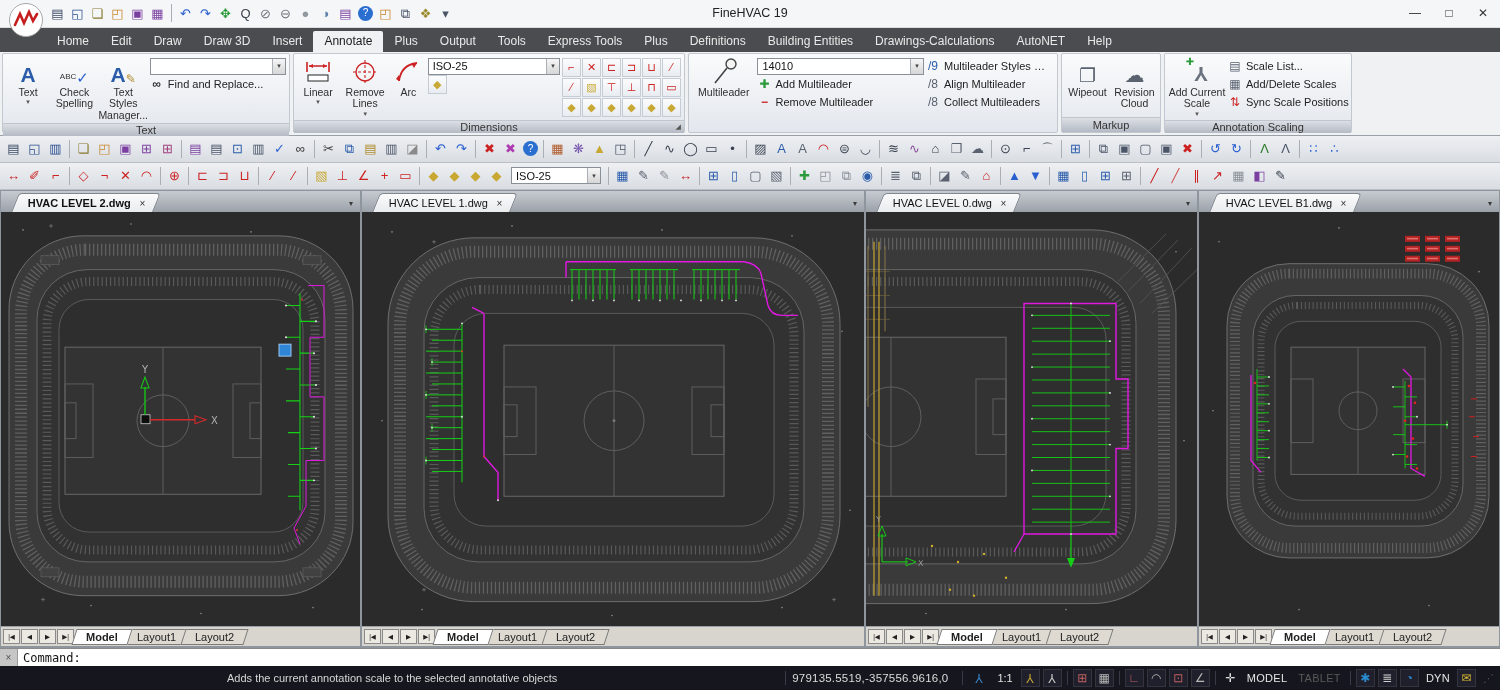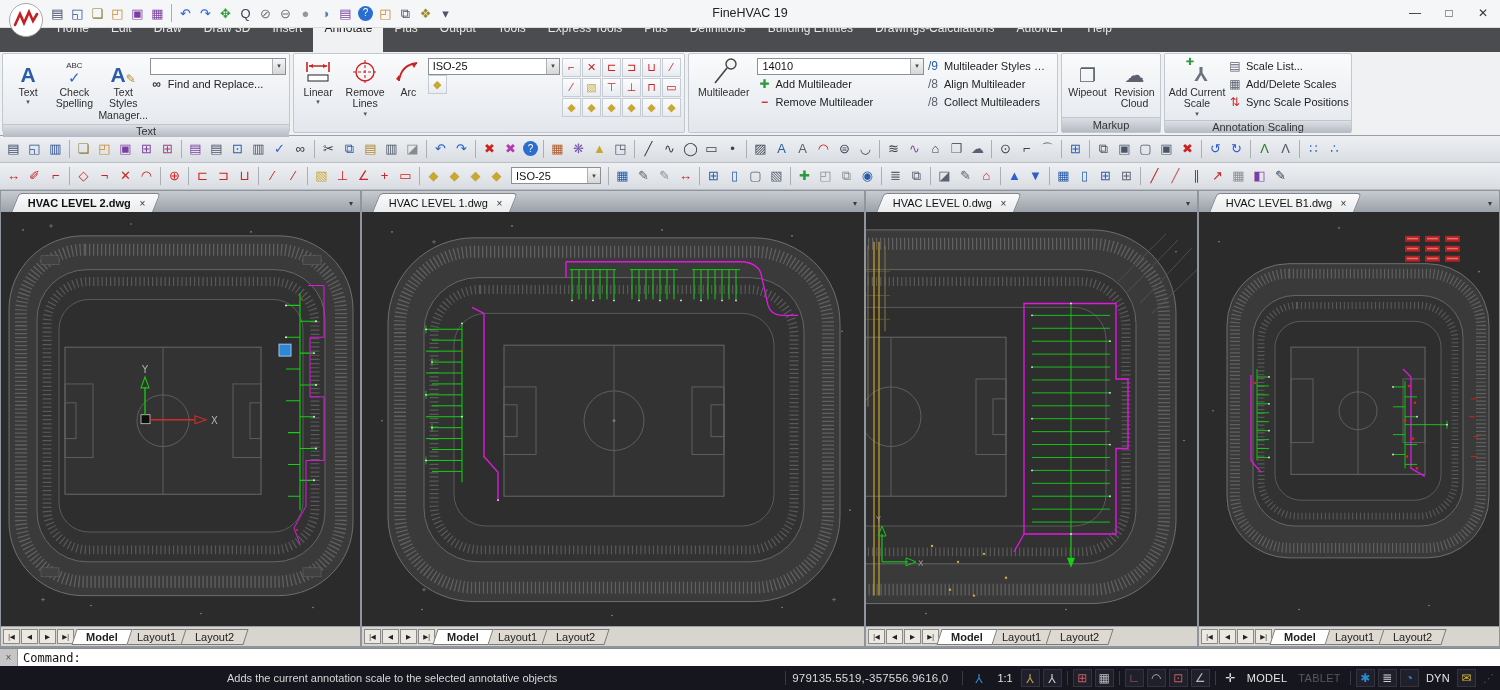--- a/index.html
+++ b/index.html
@@ -10,41 +10,41 @@
   .titlebar { height:28px; background:#f5f6f7; display:flex; align-items:center; position:relative; border-bottom:1px solid #dcdcdc; }
   .logo { position:absolute; top:2px; left:8px; z-index:10; }
   .qat { display:flex; align-items:center; margin-left:48px; gap:1px; }
   .qat .tbi { width:19px; height:19px; font-size:13px; }
   .apptitle { position:absolute; left:0; right:0; text-align:center; font-size:12.5px; color:#222; pointer-events:none; }
   .winctl { margin-left:auto; display:flex; }
   .winbtn { width:34px; height:24px; display:flex; align-items:center; justify-content:center; font-size:12px; color:#333; }
 
   
   .tabrow { height:24px; background:#4a4c4f; display:flex; align-items:flex-end; padding-left:46px; }
-  .rtab { padding:3px 11px 17px; font-size:12px; color:#e9e9e9; white-space:nowrap; }
+  .rtab { padding:3px 11px 4px; font-size:12px; color:#e9e9e9; white-space:nowrap; }
   .rtab.active { background:#f0f1f3; color:#1a1a1a; border-radius:2px 2px 0 0; }
 
   
   .ribbon { height:84px; background:#f0f1f3; border-bottom:1px solid #9aa0a8; display:flex; gap:3px; padding:1px 2px 2px; }
   .rgroup { background:linear-gradient(#fafbfc,#e3e7ed); border:1px solid #c2c8d0; border-radius:2px; display:flex; flex-direction:column; flex:none; }
   .rbody { flex:1; display:flex; padding:2px 3px; gap:2px; }
   .rfoot { height:15px; background:linear-gradient(#dcdfe4,#b4bac4); border-top:1px solid #c0c6ce; font-size:11px; color:#333; display:flex; align-items:center; justify-content:center; position:relative; }
   .launcher { position:absolute; right:3px; bottom:2px; font-size:7px; color:#555; }
   .bigbtn { width:52px; display:flex; flex-direction:column; align-items:center; font-size:10.5px; color:#2e2e2e; text-align:center; line-height:1.1; overflow:hidden; }
   .bicon { height:28px; display:flex; align-items:flex-end; justify-content:center; font-size:21px; line-height:1; margin:1px 0 2px; }
   .caret { font-size:7px; color:#555; }
   .rcol { display:flex; flex-direction:column; gap:1px; padding-top:2px; }
   .combo { height:17px; background:#fff; border:1px solid #8a9098; display:flex; align-items:center; font-size:11px; color:#111; }
   .combo .cval { flex:1; padding:0 4px; white-space:nowrap; overflow:hidden; }
   .combo .cbtn { width:13px; height:100%; background:linear-gradient(#f6f6f6,#d6d6d6); border-left:1px solid #aab0b6; display:flex; align-items:center; justify-content:center; font-size:7px; color:#444; }
   .srow { display:flex; align-items:center; gap:4px; font-size:11px; color:#222; height:17px; white-space:nowrap; }
   .micon { width:14px; text-align:center; font-size:12px; line-height:1; flex:none; }
   .dgrid { display:grid; grid-template-columns:repeat(6,19px); grid-auto-rows:19px; gap:1px; padding-top:2px; }
   .dgi { width:19px; height:19px; border:1px solid #c6ccd4; background:linear-gradient(#fcfcfd,#e8ecf1); display:flex; align-items:center; justify-content:center; font-size:11px; }
-  .stack { display:flex; flex-direction:column; align-items:center; line-height:1; }
+  .stack { display:flex; align-items:center; line-height:1; }
   .flip { display:inline-block; transform:rotate(180deg); }
 
   
   .tbrow { height:27px; background:linear-gradient(#eef0f3,#d9dde2); border-bottom:1px solid #b9bfc5; display:flex; align-items:center; padding-left:3px; overflow:hidden; }
   .tbi { width:21px; height:21px; display:inline-flex; align-items:center; justify-content:center; font-size:13px; line-height:1; flex:none; }
   .tsep { width:1px; height:18px; background:#a9afb5; margin:0 3px; flex:none; }
   .tbcombo { width:90px; margin:0 4px; flex:none; }
 
   
   .mdi { height:460px; background:#8f959c; display:flex; gap:2px; padding:1px 1px 2px; }
@@ -241,20 +241,24 @@
             <span class="dgi" style="color: rgb(204, 34, 34);">⊓</span>
             <span class="dgi" style="color: rgb(204, 34, 34);">▭</span>
             <span class="dgi" style="color: rgb(200, 168, 50);">◆</span>
             <span class="dgi" style="color: rgb(200, 168, 50);">◆</span>
             <span class="dgi" style="color: rgb(200, 168, 50);">◆</span>
             <span class="dgi" style="color: rgb(200, 168, 50);">◆</span>
             <span class="dgi" style="color: rgb(200, 168, 50);">◆</span>
             <span class="dgi" style="color: rgb(200, 168, 50);">◆</span>
           </div>
       </div>
+      <div class="rfoot">
+          <span>Dimensions</span>
+          <span class="launcher">◢</span>
+        </div>
     </div>
 
     <div class="rgroup" style="width:370px">
       <div class="rbody">
         <div class="bigbtn" style="width:64px">
           <span class="bicon">
             <svg width="28" height="27" viewBox="0 0 28 27">
                 <path d="M5,25 L17,10" stroke="#444" stroke-width="1.6" fill="none"></path>
                 <circle cx="21" cy="6" r="5" stroke="#444" stroke-width="1.4" fill="#f4f4f4"></circle>
               </svg>

